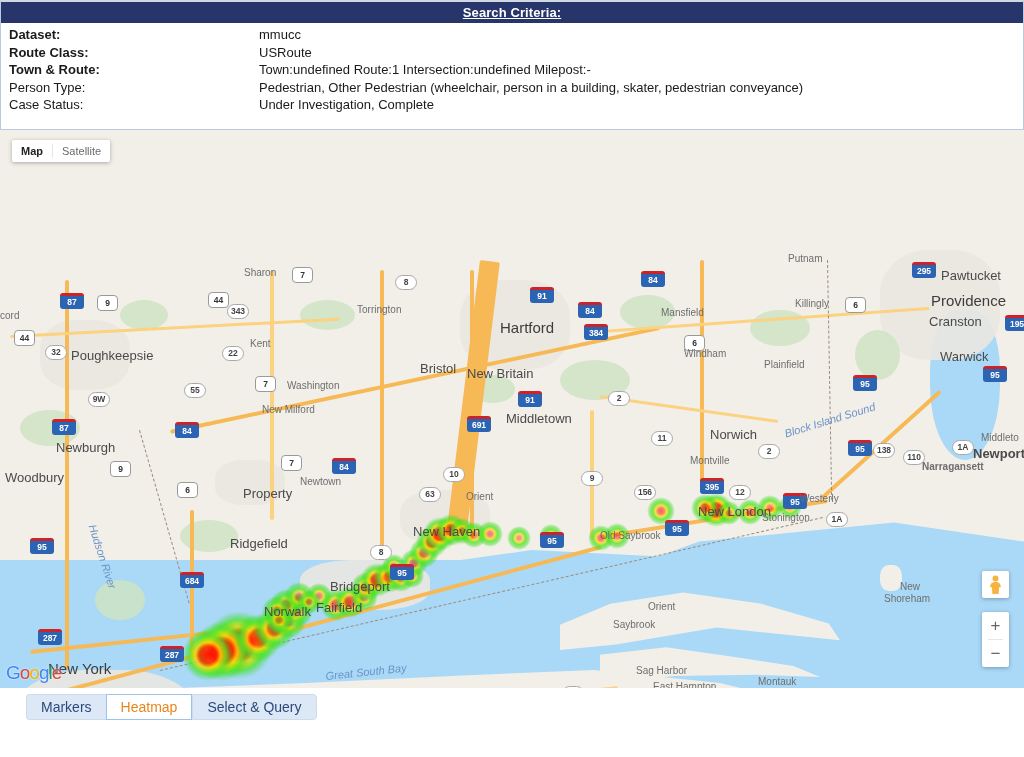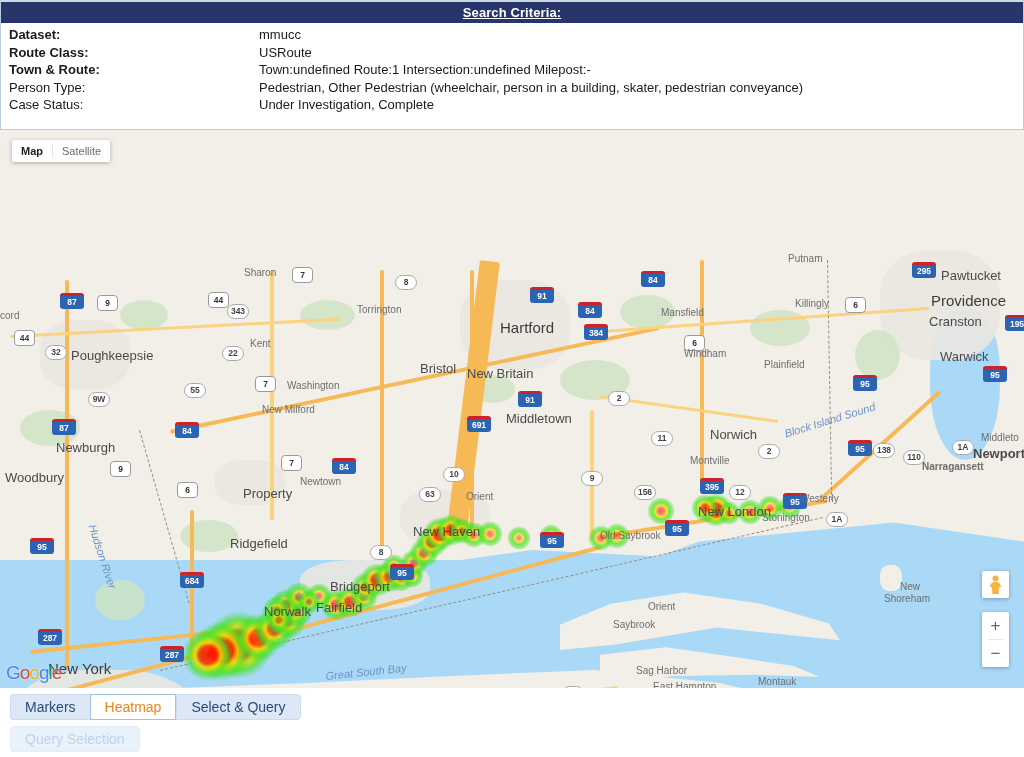--- a/index.html
+++ b/index.html
@@ -114,21 +114,21 @@
 
   
   .attrib {
     position:absolute; right:0; bottom:0; height:15px;
     background:rgba(245,245,245,.82); display:flex; align-items:center;
     padding:0 5px; gap:11px; font-size:9.5px; color:#4a4a4a;
   }
   .attrib a { color:#4a4a4a; text-decoration:none; cursor:pointer; }
 
   
-  .toolbar { position:absolute; left:0; top:688px; width:820px; height:69px; background:#fff; }
+  .toolbar { position:absolute; left:16px; top:688px; width:820px; height:69px; background:#fff; }
   .btn-group { position:absolute; left:10px; top:6px; display:flex; }
   .tbtn {
     height:26px; padding:0 14px; display:flex; align-items:center;
     font-size:14px; color:#2a4a7c; background:#dce8f6;
     border:1px solid #cddcec; border-right:none; cursor:pointer;
   }
   .tbtn:first-child { border-radius:4px 0 0 4px; }
   .tbtn:last-child { border-radius:0 4px 4px 0; border-right:1px solid #cddcec; }
   .tbtn.active {
     background:#ffffff; color:#e8861e; border:1px solid #9ec3e8; z-index:2;
@@ -420,16 +420,15 @@
     <div class="glogo" id="google-logo"><span class="g1">G</span><span class="g2">o</span><span class="g3">o</span><span class="g4">g</span><span class="g5">l</span><span class="g6">e</span></div>
 
   </div>
 
   <div class="toolbar">
     <div class="btn-group" id="mode-buttons">
         <div class="tbtn">Markers</div>
         <div class="tbtn active">Heatmap</div>
         <div class="tbtn">Select &amp; Query</div>
       </div>
-    <div class="qbtn">Query Selection</div>
   </div>
 
 </div>
 
 </body></html>

